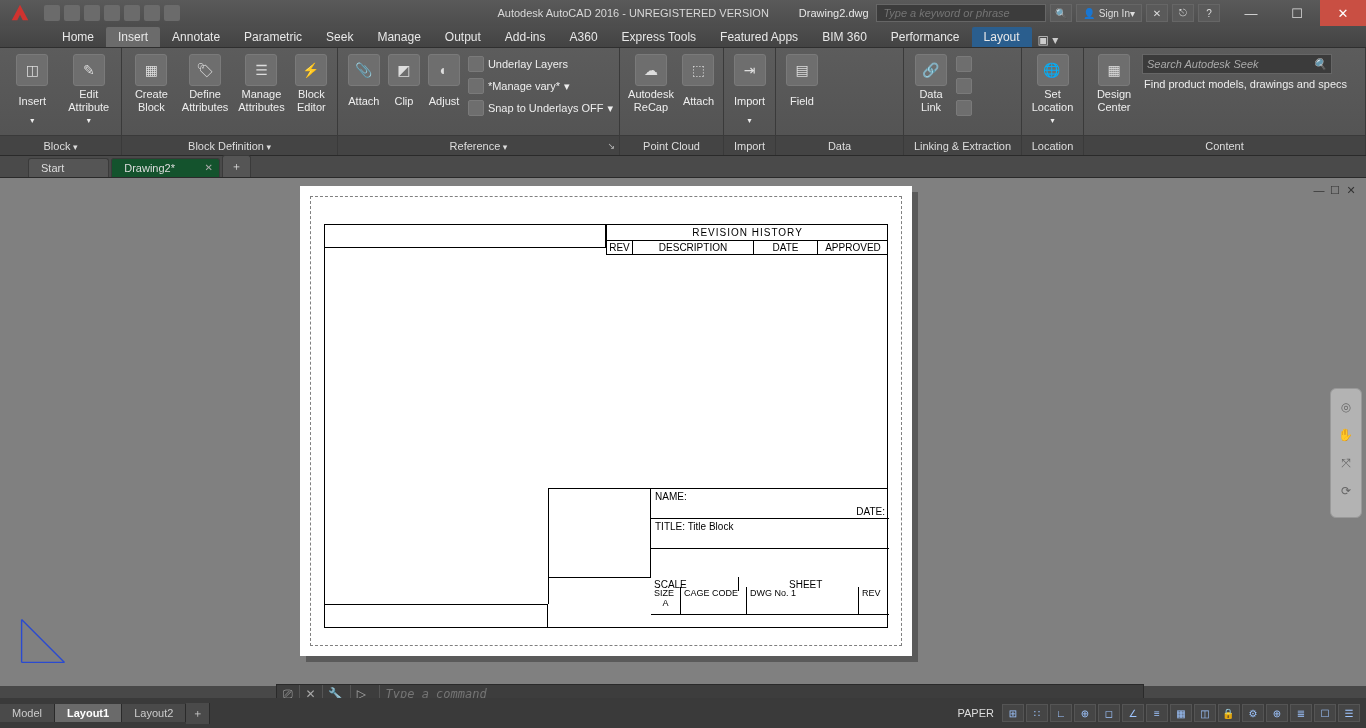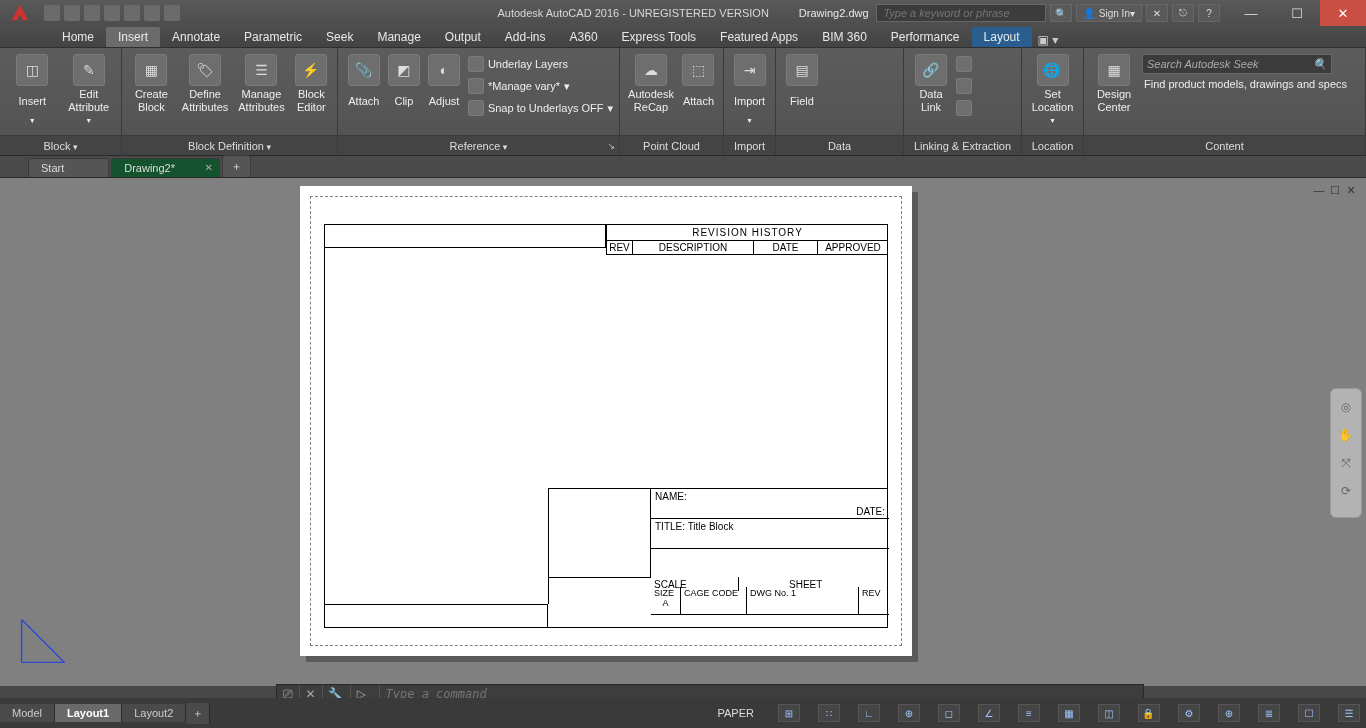--- a/index.html
+++ b/index.html
@@ -93,21 +93,21 @@
 
 .cmdbar { position:absolute; left:276px; right:222px; bottom:24px; height:20px; background:#3d3d3d; border:1px solid #2a2a2a; display:flex; align-items:center; color:#aaa; font-family:monospace; font-size:12px;}
 .cmdbar .seg{ padding:0 6px; border-right:1px solid #555; height:100%; display:flex;align-items:center;}
 .cmdbar input{ flex:1; background:transparent; border:none; color:#9a9a9a; font-family:monospace; font-size:12px; font-style:italic; padding:0 6px; outline:none;}
 
 
 .bottom { position:absolute; left:0; right:0; bottom:0; height:30px; background:#3a3a3a; display:flex; align-items:center; color:#ccc; font-size:11px;}
 .btab { padding:3px 12px; background:#4a4a4a; border-right:1px solid #2a2a2a;}
 .btab.active { background:#6a6a6a; color:#fff; font-weight:bold;}
 .btab.plus { padding:3px 6px;}
-.status-right { margin-left:auto; display:flex; align-items:center; gap:18px; padding-right:6px;}
+.status-right { margin-left:auto; display:flex; align-items:center; gap:2px; padding-right:6px;}
 .status-right .sb{ width:22px; height:18px; background:#454545; border:1px solid #555; display:flex;align-items:center;justify-content:center; font-size:10px; color:#9ec5ff;}
 .status-right .paper-lbl{ padding:0 6px; color:#ddd;}
 </style>
 </head>
 <body>
 
 <div class="titlebar">
   <div class="app-logo">
     <svg viewBox="0 0 24 24">
         <path d="M3 20 L12 3 L21 20 L15 20 L12 14 L9 20 Z" fill="#d0332f"></path>

